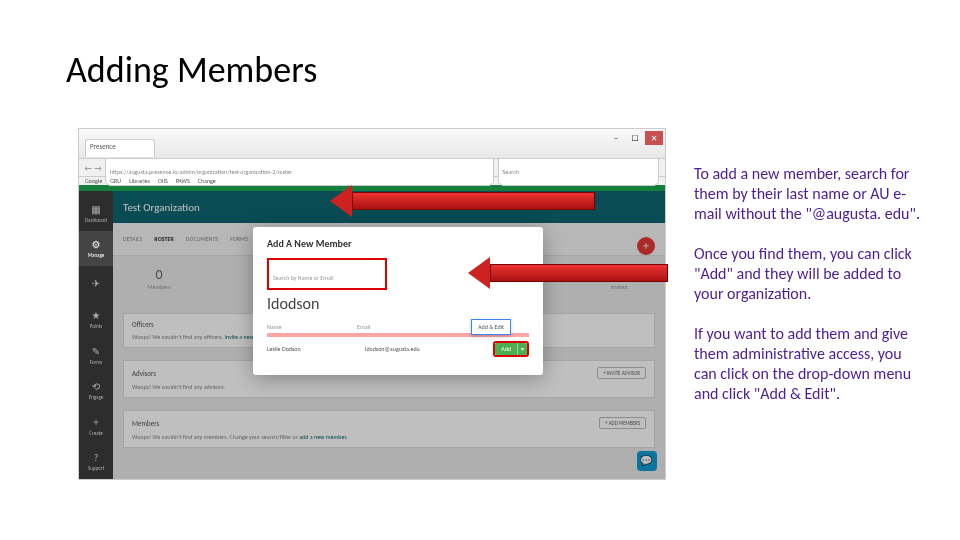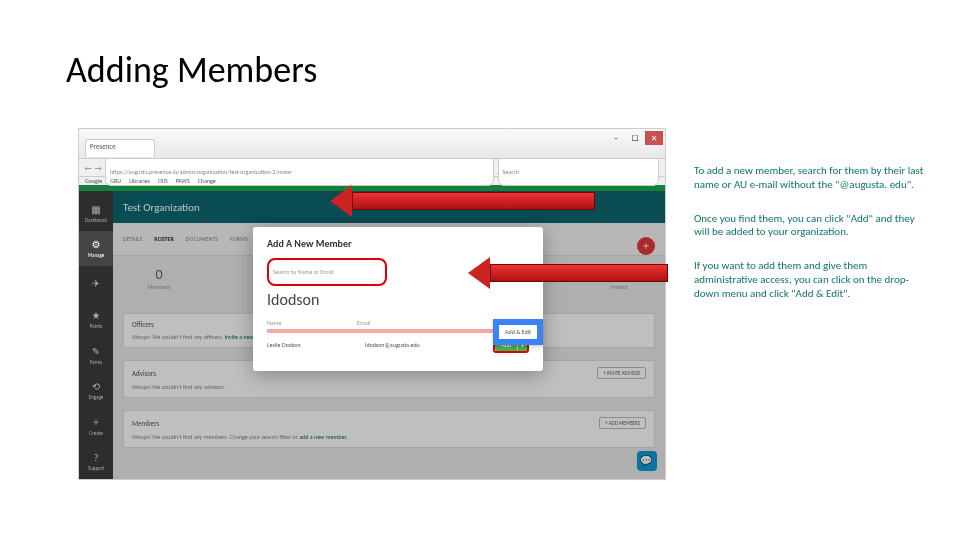--- a/index.html
+++ b/index.html
@@ -35,39 +35,39 @@
   .section { margin: 12px 10px; background: #fff; border: 1px solid #ddd; padding: 6px 8px; }
   .section-hdr { font-size: 7px; color: #555; margin-bottom: 4px; display: flex; justify-content: space-between; align-items: center; }
   .section-body { font-size: 6px; color: #888; }
   .invite-link { color: #0d6670; }
   .btn-outline { border: 1px solid #bbb; padding: 2px 5px; font-size: 5px; color: #666; border-radius: 2px; background: #fff; }
   .chat-bubble { position: absolute; right: 8px; bottom: 8px; width: 20px; height: 20px; background: #0d9bd6; border-radius: 4px; color: #fff; text-align: center; line-height: 20px; font-size: 10px; }
   
   .modal-overlay { position: absolute; top: 0; left: 0; right: 0; bottom: 0; background: rgba(0,0,0,0.25); pointer-events: none; }
   .modal { position: absolute; top: 36px; left: 140px; width: 290px; background: #fff; border-radius: 3px; padding: 10px 14px 14px; box-shadow: 0 4px 20px rgba(0,0,0,0.3); }
   .modal-title { font-size: 10px; font-weight: bold; color: #333; margin-bottom: 8px; }
-  .search-field { width: 120px; height: 28px; border: 2px solid #d00; border-radius: 8px; font-size: 6px; color: #999; padding: 8px 4px; margin-bottom: 4px; }
+  .search-field { width: 120px; height: 20px; border: 2px solid #d00; border-radius: 0; font-size: 6px; color: #999; padding: 14px 4px; margin-bottom: 4px; }
   .search-result-big { font-size: 16px; color: #444; margin: 4px 0 8px; }
   .result-table-hdr { display: flex; font-size: 6px; color: #999; padding: 2px 0; border-bottom: 4px solid #fca5a5; }
   .result-row { display: flex; align-items: center; font-size: 6px; color: #555; padding: 4px 0; gap: 8px; }
   .col-name { width: 90px; }
   .col-email { width: 110px; }
   .col-act { flex: 1; display: flex; justify-content: flex-end; }
   .add-btn-group { border: 2px solid #d00; border-radius: 3px; display: inline-flex; }
   .add-btn { background: #4caf50; color: #fff; font-size: 6px; padding: 2px 6px; border-radius: 2px 0 0 2px; }
   .add-caret { background: #4caf50; color: #fff; font-size: 6px; padding: 2px 3px; border-left: 1px solid rgba(255,255,255,0.4); border-radius: 0 2px 0 0; }
-  .add-edit-opt { position: absolute; background: #fff; border: 6px solid #3b82f6; font-size: 6px; padding: 3px 6px; color: #555; right: 0; top: 92px; box-shadow: 0 2px 4px rgba(0,0,0,0.2); }
+  .add-edit-opt { position: absolute; background: #fff; border: 1px solid #3b82f6; font-size: 6px; padding: 3px 6px; color: #555; right: 32px; top: 92px; box-shadow: 0 2px 4px rgba(0,0,0,0.2); }
   
   .arrow { position: absolute; }
   .arrow1 { top: 192px; left: 330px; width: 265px; }
   .arrow2 { top: 264px; left: 468px; width: 200px; }
   .arrow-body { height: 18px; background: linear-gradient(#e33, #a11); border: 1px solid #700; position: relative; margin-left: 22px; }
   .arrow-head { position: absolute; left: 0; top: -7px; width: 0; height: 0; border-top: 16px solid transparent; border-bottom: 16px solid transparent; border-right: 22px solid #c22; }
   
-  .explain { position: absolute; left: 694px; top: 164px; width: 230px; font-size: 11px; line-height: 1.25; color: #0f766e; }
+  .explain { position: absolute; left: 694px; top: 164px; width: 230px; font-size: 16px; line-height: 1.25; color: #4c1d95; }
   .explain p { margin-bottom: 20px; }
 </style>
 </head>
 <body>
 
 <h1 class="slide-title">Adding Members</h1>
 
 <div class="screenshot">
   <div class="browser-chrome">
     <div class="browser-tab">Presence</div>

